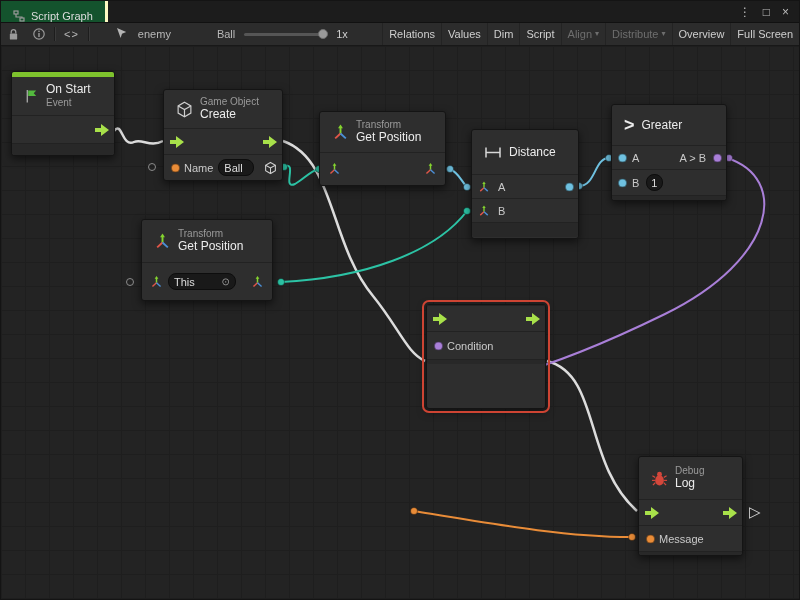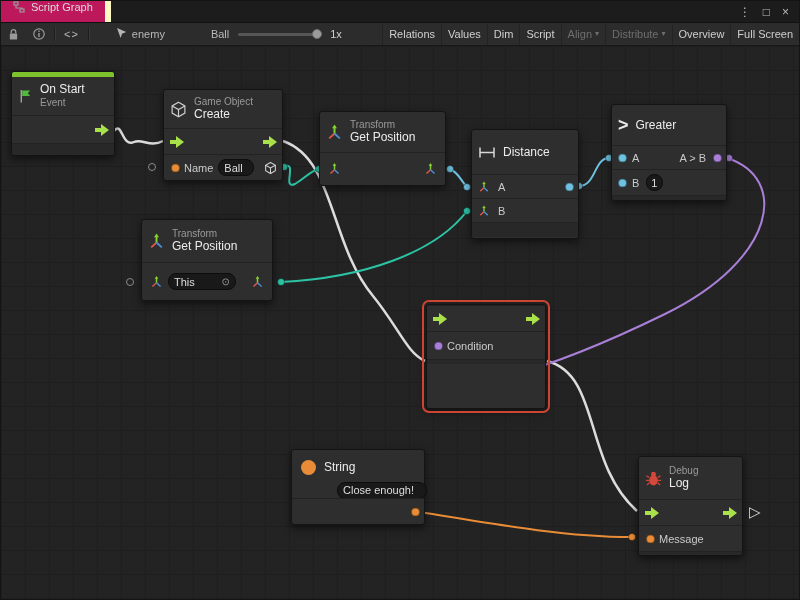--- a/index.html
+++ b/index.html
@@ -3,33 +3,33 @@
 <meta charset="utf-8">
 <style>
   *{margin:0;padding:0;box-sizing:border-box}
   html,body{width:800px;height:600px;overflow:hidden;background:#1e1e1e;
     font-family:"Liberation Sans",sans-serif;}
   #app{position:relative;width:800px;height:600px;background:#242424;border:1px solid #141414}
 
   
   .titlebar{position:absolute;top:0;left:0;right:0;height:22px;background:#1c1c1c;
     display:flex;align-items:center;border-bottom:1px solid #111;color:#c8c8c8;font-size:11px}
-  .tab{display:flex;align-items:flex-start;gap:6px;height:100%;padding:0 12px;background:#be185d;
-    border-right:6px solid #fef9c3;color:#ddd}
+  .tab{display:flex;align-items:flex-end;gap:6px;height:100%;padding:0 12px;background:#14532d;
+    border-right:3px solid #fef9c3;color:#ddd}
   .win-controls{margin-left:auto;display:flex;align-items:center;gap:12px;padding-right:10px;
     color:#bbb;font-size:12px}
   .win-controls span{cursor:default;line-height:1}
 
   
   .toolbar{position:absolute;top:22px;left:0;right:0;height:23px;background:#2c2c2c;
     border-bottom:1px solid #181818;display:flex;align-items:center;font-size:11px;color:#c8c8c8}
   .tb-icon{display:inline-flex;align-items:center;line-height:0}
   .tb-sep{width:1px;height:14px;background:#1d1d1d;margin:0 9px;box-shadow:1px 0 0 #3a3a3a}
   .code-glyph{color:#b8b8b8;font-size:11px;letter-spacing:1px}
-  .graph-name{color:#b8b8b8;margin-left:5px}
+  .graph-name{color:#b8b8b8;margin-left:11px}
   .zoom-label{color:#b8b8b8;margin-left:46px}
   .zoom-track{position:relative;width:82px;height:3px;background:#565656;border-radius:2px;margin-left:9px}
   .zoom-knob{position:absolute;right:-2px;top:-4px;width:10px;height:10px;border-radius:50%;background:#9a9a9a;border:1px solid #6e6e6e}
   .zoom-value{margin-left:10px;color:#cfcfcf}
   .tb-buttons{margin-left:auto;display:flex;height:100%}
   .tb-btn{display:flex;align-items:center;gap:3px;height:100%;padding:0 6px;background:transparent;
     border:none;border-left:1px solid #232323;color:#cfcfcf;font-size:11px;font-family:inherit;cursor:default;white-space:nowrap}
   .tb-btn.disabled{color:#6e6e6e}
   .caret{font-size:8px;line-height:1}
 
@@ -38,21 +38,21 @@
     background-image:linear-gradient(#1e1e1e 1px,transparent 1px),
                      linear-gradient(90deg,#1e1e1e 1px,transparent 1px);
     background-size:24px 24px}
   svg.wires{position:absolute;top:0;left:0;width:800px;height:600px;pointer-events:none}
 
   
   .node{position:absolute;background:#2e2e2e;border:1px solid #141414;border-radius:3px;
     color:#ddd;box-shadow:0 3px 8px rgba(0,0,0,.55)}
   .node.selected{outline:2px solid #ce4433;outline-offset:2px}
   .event-stripe{height:5px;background:#7ec22d;border-radius:2px 2px 0 0}
-  .n-header{display:flex;align-items:center;gap:7px;padding:0 6px}
+  .n-header{display:flex;align-items:center;gap:7px;padding:0 12px}
   .n-titles{display:flex;flex-direction:column;justify-content:center;line-height:1.15}
   .n-cat{font-size:10px;color:#9a9a9a}
   .n-title{font-size:12px;color:#ececec}
   .n-title-solo{font-size:12px;color:#ececec}
   .n-icon{display:inline-flex;line-height:0}
   .n-row{position:relative;display:flex;align-items:center;border-top:1px solid #222;padding:0 20px}
   .n-footer{border-top:1px solid #222;background:#282828;border-radius:0 0 3px 3px}
   .p-label{font-size:11px;color:#c9c9c9;white-space:nowrap}
   .r-label{position:absolute;right:20px;font-size:11px;color:#c9c9c9}
   .port{position:absolute;top:50%;transform:translateY(-50%);line-height:0}
@@ -376,34 +376,20 @@
           </svg>
       </span>
     </div>
     <div class="n-row" style="height:28px">
       <span class="port l" style="left:7px"><span class="dotp dot-purple"></span></span>
       <span class="p-label">Condition</span>
     </div>
     <div class="n-footer" style="height:5px"></div>
   </div>
 
-  <div class="node" style="left:290px;top:448px;width:134px;height:76px">
-    <div class="n-header string-head" style="height:48px">
-      <div class="sh1">
-        <span class="string-circle"></span>
-        <span class="n-title">String</span>
-      </div>
-      <div class="sh2">
-        <span class="field" style="width:90px">Close enough!</span>
-      </div>
-    </div>
-    <div class="n-row" style="height:26px">
-      <span class="port r" style="right:4px"><span class="dotp dot-orange"></span></span>
-    </div>
-  </div>
 
   <div class="node" style="left:637px;top:455px;width:105px;height:100px">
     <div class="n-header" style="height:42px">
       <span class="n-icon">
         <svg width="17" height="17" viewBox="0 0 18 18">
             <g stroke="#d4473b" stroke-width="1.2">
               <line x1="4.5" y1="8" x2="1.5" y2="6"></line>
               <line x1="4.5" y1="11" x2="1" y2="11"></line>
               <line x1="4.5" y1="13.5" x2="2" y2="16"></line>
               <line x1="13.5" y1="8" x2="16.5" y2="6"></line>

